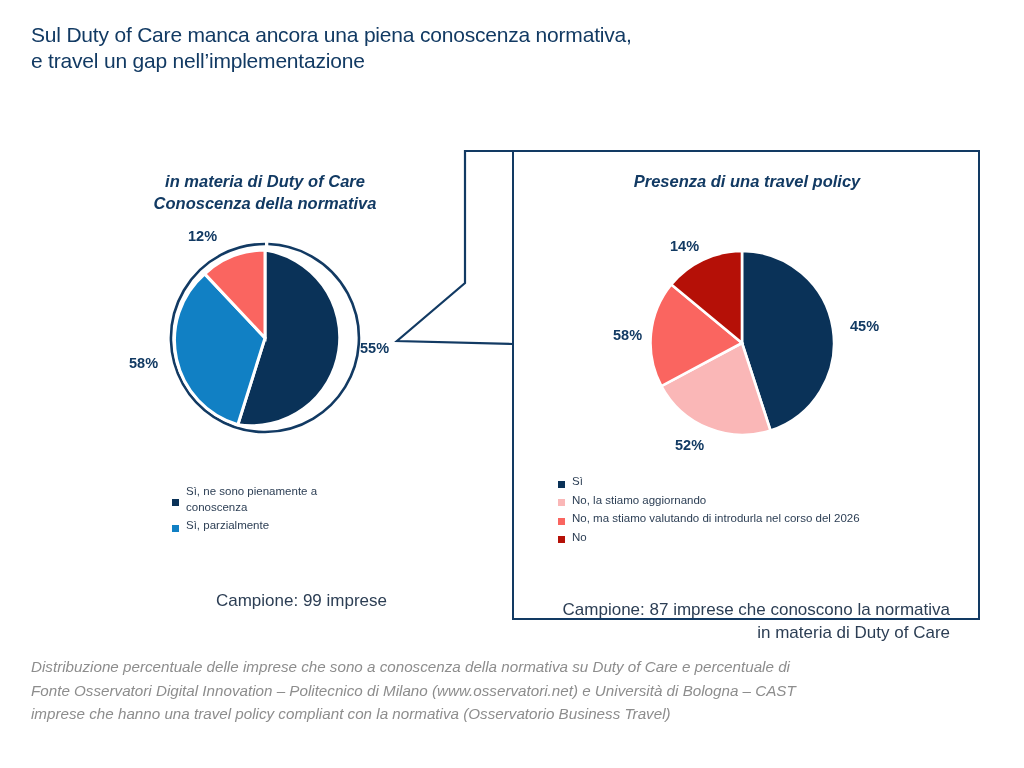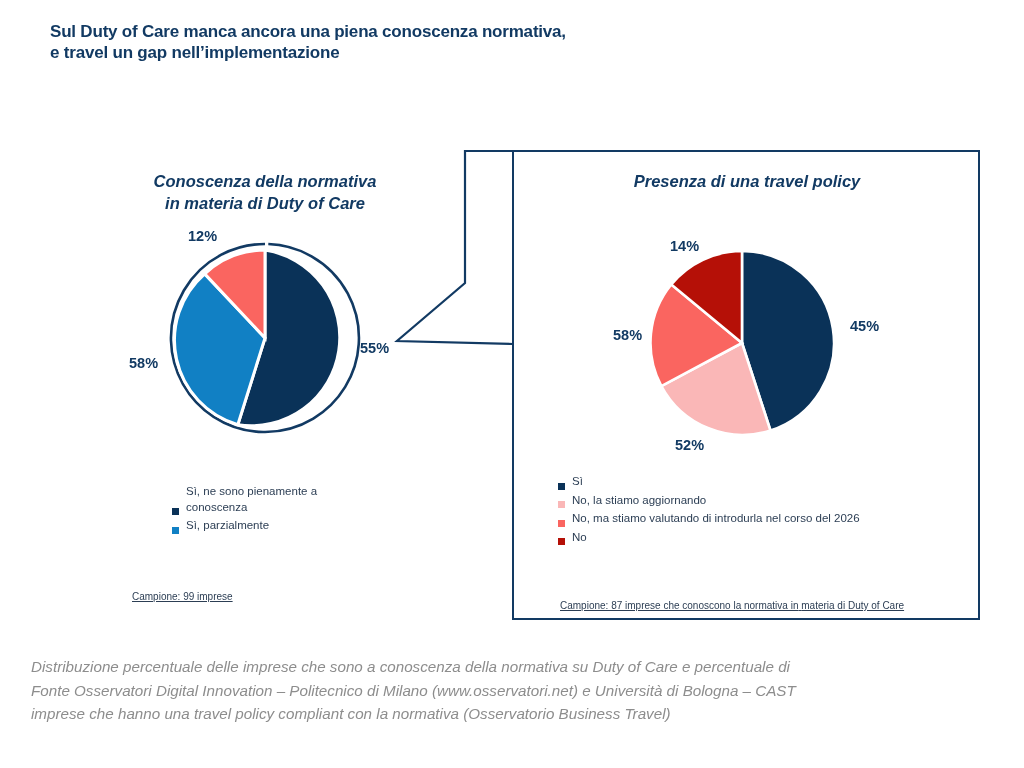--- a/index.html
+++ b/index.html
@@ -8,25 +8,24 @@
     background:#ffffff;
     font-family:"Liberation Sans", sans-serif;
     overflow:hidden;
     position:relative;
   }
   #slide{position:absolute;left:0;top:0;width:1024px;height:768px;}
 
   
   .title{
     position:absolute;left:31px;top:22px;width:960px;
-    font-size:17px;line-height:1.22;
-    font-weight:bold;
+    font-size:21px;line-height:1.22;
+    font-weight:normal;
     color:#123a63;
     letter-spacing:-0.2px;
-    margin-left:19px;
   }
   .title span{display:block;}
 
   
   .callout-box{
     position:absolute;left:512px;top:150px;
     width:468px;height:470px;
     border:2.5px solid #123a63;
     background:transparent;
     box-sizing:border-box;
@@ -54,42 +53,41 @@
     position:absolute;
     font-size:14.5px;
     font-weight:bold;
     color:#123a63;
     white-space:nowrap;
   }
 
   
   .legend{position:absolute;}
   .legend-row{
-    display:flex;align-items:flex-end;
+    display:flex;align-items:center;
     margin-bottom:3px;
   }
   .legend-swatch{
     width:7px;height:7px;
     margin-top:5px;margin-right:7px;
     flex:0 0 auto;
     display:block;
   }
   .legend-label{
     font-size:11.5px;
     color:#2c3e54;
     line-height:1.35;
   }
 
   .campione{
     position:absolute;
-    font-size:10px;
+    font-size:17px;
     color:#2c3e54;
-    text-align:left;
+    text-align:right;
     line-height:1.35;
-    text-decoration:underline;
   }
 
   
   .footer{
     position:absolute;left:31px;top:655px;width:975px;
     font-size:15.2px;
     font-style:italic;
     color:#8d8d8d;
     line-height:1.55;
   }
@@ -106,22 +104,22 @@
   </div>
 
   <svg class="connector" viewBox="0 0 1024 768">
     <polyline points="513,151 465,151 465,283 397,341 513,344" fill="none" stroke="#123a63" stroke-width="2.2" stroke-linejoin="miter"></polyline>
   </svg>
 
   <div class="callout-box"></div>
 
   <div class="panel" style="left:110px;top:170px;width:310px;">
     <div class="chart-title">
+      <span>in materia di Duty of Care</span>
       <span>Conoscenza della normativa</span>
-      <span>in materia di Duty of Care</span>
     </div>
   </div>
 
   <div class="pie-wrap" style="position:absolute;left:155px;top:228px;width:220px;height:220px;">
     <svg width="220" height="220" viewBox="0 0 220 220">
 
       <path d="M 110.0 16.0 A 94 94 0 1 0 113.3 16.06" fill="none" stroke="#123a63" stroke-width="2.6"></path>
 
       <path d="M 110 110 L 110 22 A 88 88 0 0 1 82.81 196.71 Z" fill="#0a3258" stroke="#ffffff" stroke-width="3"></path>
 

